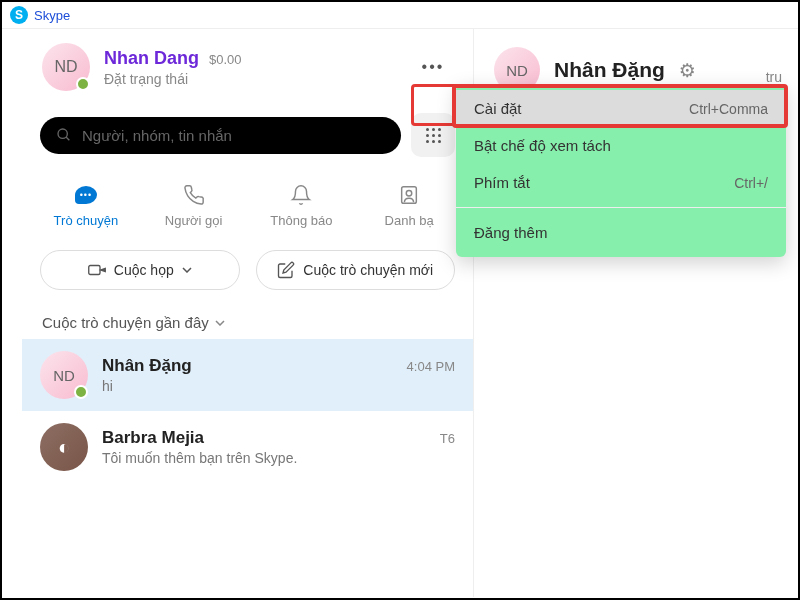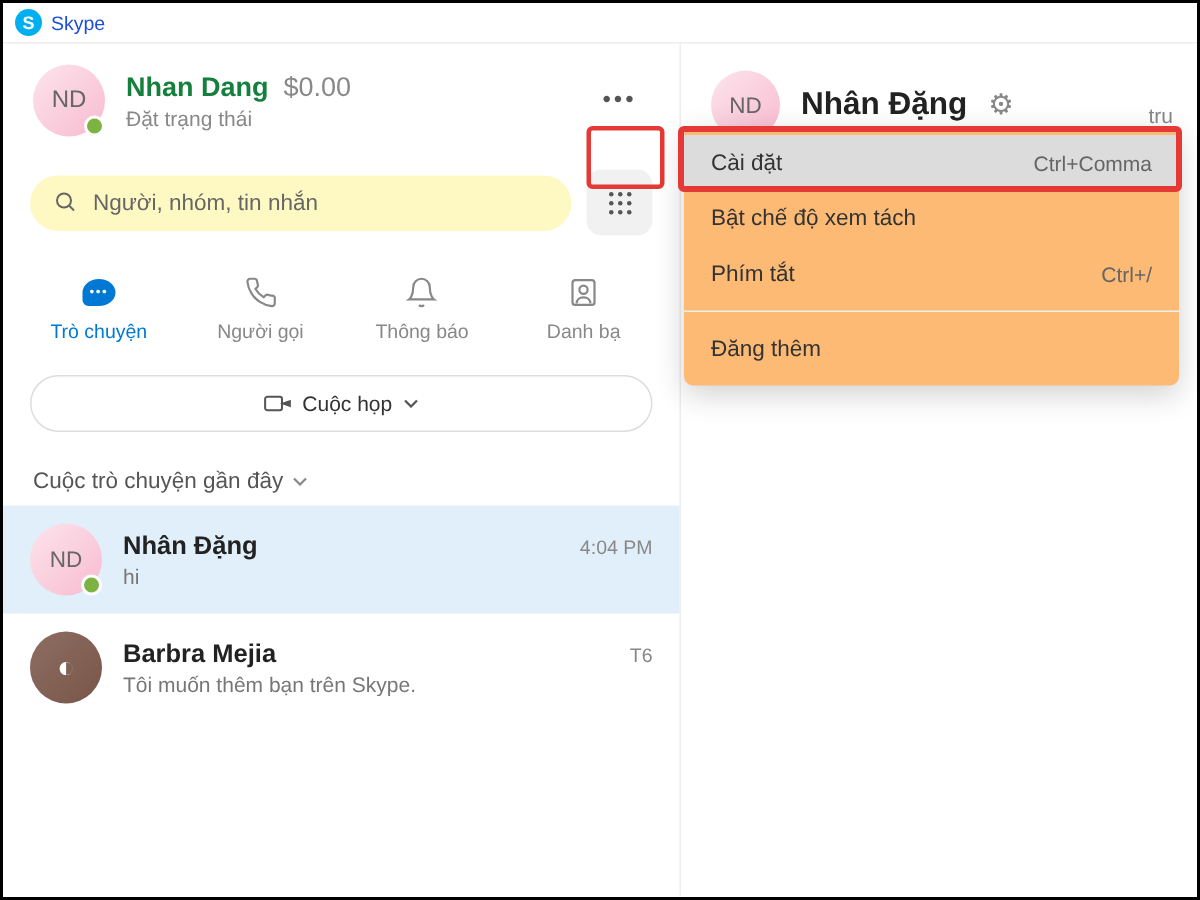--- a/index.html
+++ b/index.html
@@ -1,34 +1,34 @@
 <!DOCTYPE html>
 <html><head>
   <meta charset="utf-8">
   <style>
     * { margin: 0; padding: 0; box-sizing: border-box; font-family: -apple-system, BlinkMacSystemFont, 'Segoe UI', sans-serif; }
     body { width: 800px; height: 600px; border: 2px solid #000; background: #fff; overflow: hidden; position: relative; }
     .titlebar { display: flex; align-items: center; padding: 4px 8px; border-bottom: 1px solid #eee; }
     .skype-logo { width: 18px; height: 18px; border-radius: 50%; background: #00aff0; display: flex; align-items: center; justify-content: center; color: #fff; font-weight: bold; font-size: 12px; margin-right: 6px; }
     .titlebar-text { font-size: 13px; color: #1d4ed8; }
-    .app-container { display: flex; height: calc(100% - 28px); }
+    .app-container { display: flex; height: calc(100% - 28px); margin-left: 20px; }
     .sidebar { width: 452px; border-right: 1px solid #eee; display: flex; flex-direction: column; position: relative; }
     .profile-row { display: flex; align-items: center; padding: 14px 20px 10px 20px; }
     .avatar { width: 48px; height: 48px; border-radius: 50%; background: linear-gradient(135deg, #fce4ec, #f8bbd0); display: flex; align-items: center; justify-content: center; font-size: 16px; font-weight: 500; color: #666; position: relative; flex-shrink: 0; }
     .presence-dot { position: absolute; bottom: 0; right: 0; width: 14px; height: 14px; border-radius: 50%; background: #7cb342; border: 2px solid #fff; }
     .profile-info { margin-left: 14px; flex: 1; }
     .profile-name-row { display: flex; align-items: baseline; gap: 10px; }
-    .profile-name { font-size: 18px; font-weight: 600; color: #15803d; }
-    .balance { font-size: 18px; color: #888; }
+    .profile-name { font-size: 18px; font-weight: 600; color: #6d28d9; }
+    .balance { font-size: 13px; color: #888; }
     .status-set { font-size: 14px; color: #888; margin-top: 2px; }
     .more-btn { width: 40px; height: 34px; display: flex; align-items: center; justify-content: center; cursor: pointer; }
     .more-dots::before { content: "•••"; font-size: 16px; letter-spacing: 2px; color: #555; }
     .hl-more { position: absolute; top: 55px; right: 10px; width: 52px; height: 42px; border: 3px solid #e53935; border-radius: 4px; pointer-events: none; }
     .search-row { display: flex; align-items: center; gap: 10px; padding: 12px 18px 8px 18px; }
-    .search-input { flex: 1; background: #fef9c3; border-radius: 22px; padding: 10px 16px; display: flex; align-items: center; gap: 10px; color: #666; font-size: 15px; }
+    .search-input { flex: 1; background: #000000; border-radius: 22px; padding: 10px 16px; display: flex; align-items: center; gap: 10px; color: #666; font-size: 15px; }
     .dialpad-btn { width: 44px; height: 44px; border-radius: 10px; background: #f1f1f1; display: flex; align-items: center; justify-content: center; cursor: pointer; }
     .dialpad-grid { display: grid; grid-template-columns: repeat(3, 3px); grid-template-rows: repeat(3, 3px); gap: 3px; }
     .dialpad-grid i { width: 3px; height: 3px; background: #555; border-radius: 50%; display: block; }
     .nav-tabs { display: flex; justify-content: space-around; padding: 18px 10px 10px 10px; }
     .nav-tab { display: flex; flex-direction: column; align-items: center; gap: 6px; cursor: pointer; color: #888; font-size: 13px; flex: 1; }
     .nav-tab.active { color: #0078d4; }
     .nav-icon { width: 24px; height: 24px; display: flex; align-items: center; justify-content: center; }
     .chat-bubble { width: 22px; height: 18px; background: #0078d4; border-radius: 50% 50% 50% 4px; position: relative; }
     .chat-dots { position: absolute; top: 50%; left: 50%; transform: translate(-50%, -55%); color: #fff; font-size: 9px; letter-spacing: 1px; }
     .action-row { display: flex; gap: 16px; padding: 12px 18px; }
@@ -53,21 +53,21 @@
     .msg-row { display: flex; gap: 14px; }
     .msg-avatar { width: 46px; height: 46px; border-radius: 50%; background: linear-gradient(135deg, #fce4ec, #f8bbd0); display: flex; align-items: center; justify-content: center; font-size: 15px; color: #666; margin-top: 22px; }
     .msg-body { }
     .msg-meta { font-size: 13px; color: #888; margin-bottom: 8px; }
     .emoji-wave { width: 70px; height: 70px; border-radius: 50%; background: radial-gradient(circle at 35% 35%, #ffe766, #ffcc00); position: relative; }
     .emoji-eyes::before, .emoji-eyes::after { content: ""; position: absolute; width: 7px; height: 9px; background: #5a3e00; border-radius: 50%; top: 22px; }
     .emoji-eyes::before { left: 18px; }
     .emoji-eyes::after { left: 35px; }
     .emoji-mouth { position: absolute; width: 18px; height: 9px; border: 3px solid #5a3e00; border-top: none; border-radius: 0 0 18px 18px; top: 38px; left: 22px; }
     .emoji-hand { position: absolute; width: 26px; height: 30px; background: #ffdfb8; border-radius: 10px 10px 6px 6px; right: 2px; top: 14px; border: 2px solid #e0b080; }
-    .dropdown { position: absolute; top: 82px; left: 454px; width: 330px; background: #fdba74; border-radius: 6px; box-shadow: 0 6px 20px rgba(0,0,0,0.18); padding: 6px 0; z-index: 100; }
+    .dropdown { position: absolute; top: 82px; left: 454px; width: 330px; background: #86efac; border-radius: 6px; box-shadow: 0 6px 20px rgba(0,0,0,0.18); padding: 6px 0; z-index: 100; }
     .dd-item { display: flex; justify-content: space-between; align-items: center; padding: 10px 18px; font-size: 15px; color: #333; cursor: pointer; }
     .dd-item.sel { background: #dcdcdc; }
     .dd-shortcut { color: #666; font-size: 14px; }
     .dd-sep { height: 1px; background: #eee; margin: 6px 0; }
     .hl-dd { position: absolute; top: 82px; left: 450px; width: 336px; height: 44px; border: 4px solid #e53935; border-radius: 4px; pointer-events: none; z-index: 200; }
     svg { display: block; }
   </style>
 </head>
 <body>
 
@@ -165,20 +165,27 @@
       <div class="action-btn">
         <svg width="18" height="14" viewBox="0 0 24 18" fill="none" stroke="#555" stroke-width="1.8">
             <rect x="1" y="3" width="15" height="12" rx="2"></rect>
             <polygon points="23 7 17 9 23 11 23 7" fill="#555"></polygon>
           </svg>
         <span>Cuộc họp</span>
         <svg width="10" height="6" viewBox="0 0 10 6">
             <path d="M1 1l4 4 4-4" stroke="#555" stroke-width="1.5" fill="none"></path>
           </svg>
       </div>
+      <div class="action-btn">
+        <svg width="18" height="18" viewBox="0 0 24 24" fill="none" stroke="#555" stroke-width="1.8">
+            <path d="M11 4H4a2 2 0 0 0-2 2v14a2 2 0 0 0 2 2h14a2 2 0 0 0 2-2v-7"></path>
+            <path d="M18.5 2.5a2.12 2.12 0 0 1 3 3L12 15l-4 1 1-4 9.5-9.5z"></path>
+          </svg>
+        <span>Cuộc trò chuyện mới</span>
+      </div>
     </div>
 
     <div class="recent-header">
       <span>Cuộc trò chuyện gần đây</span>
       <svg width="10" height="6" viewBox="0 0 10 6">
           <path d="M1 1l4 4 4-4" stroke="#888" stroke-width="1.5" fill="none"></path>
         </svg>
     </div>
 
     <div class="conv-item selected">

